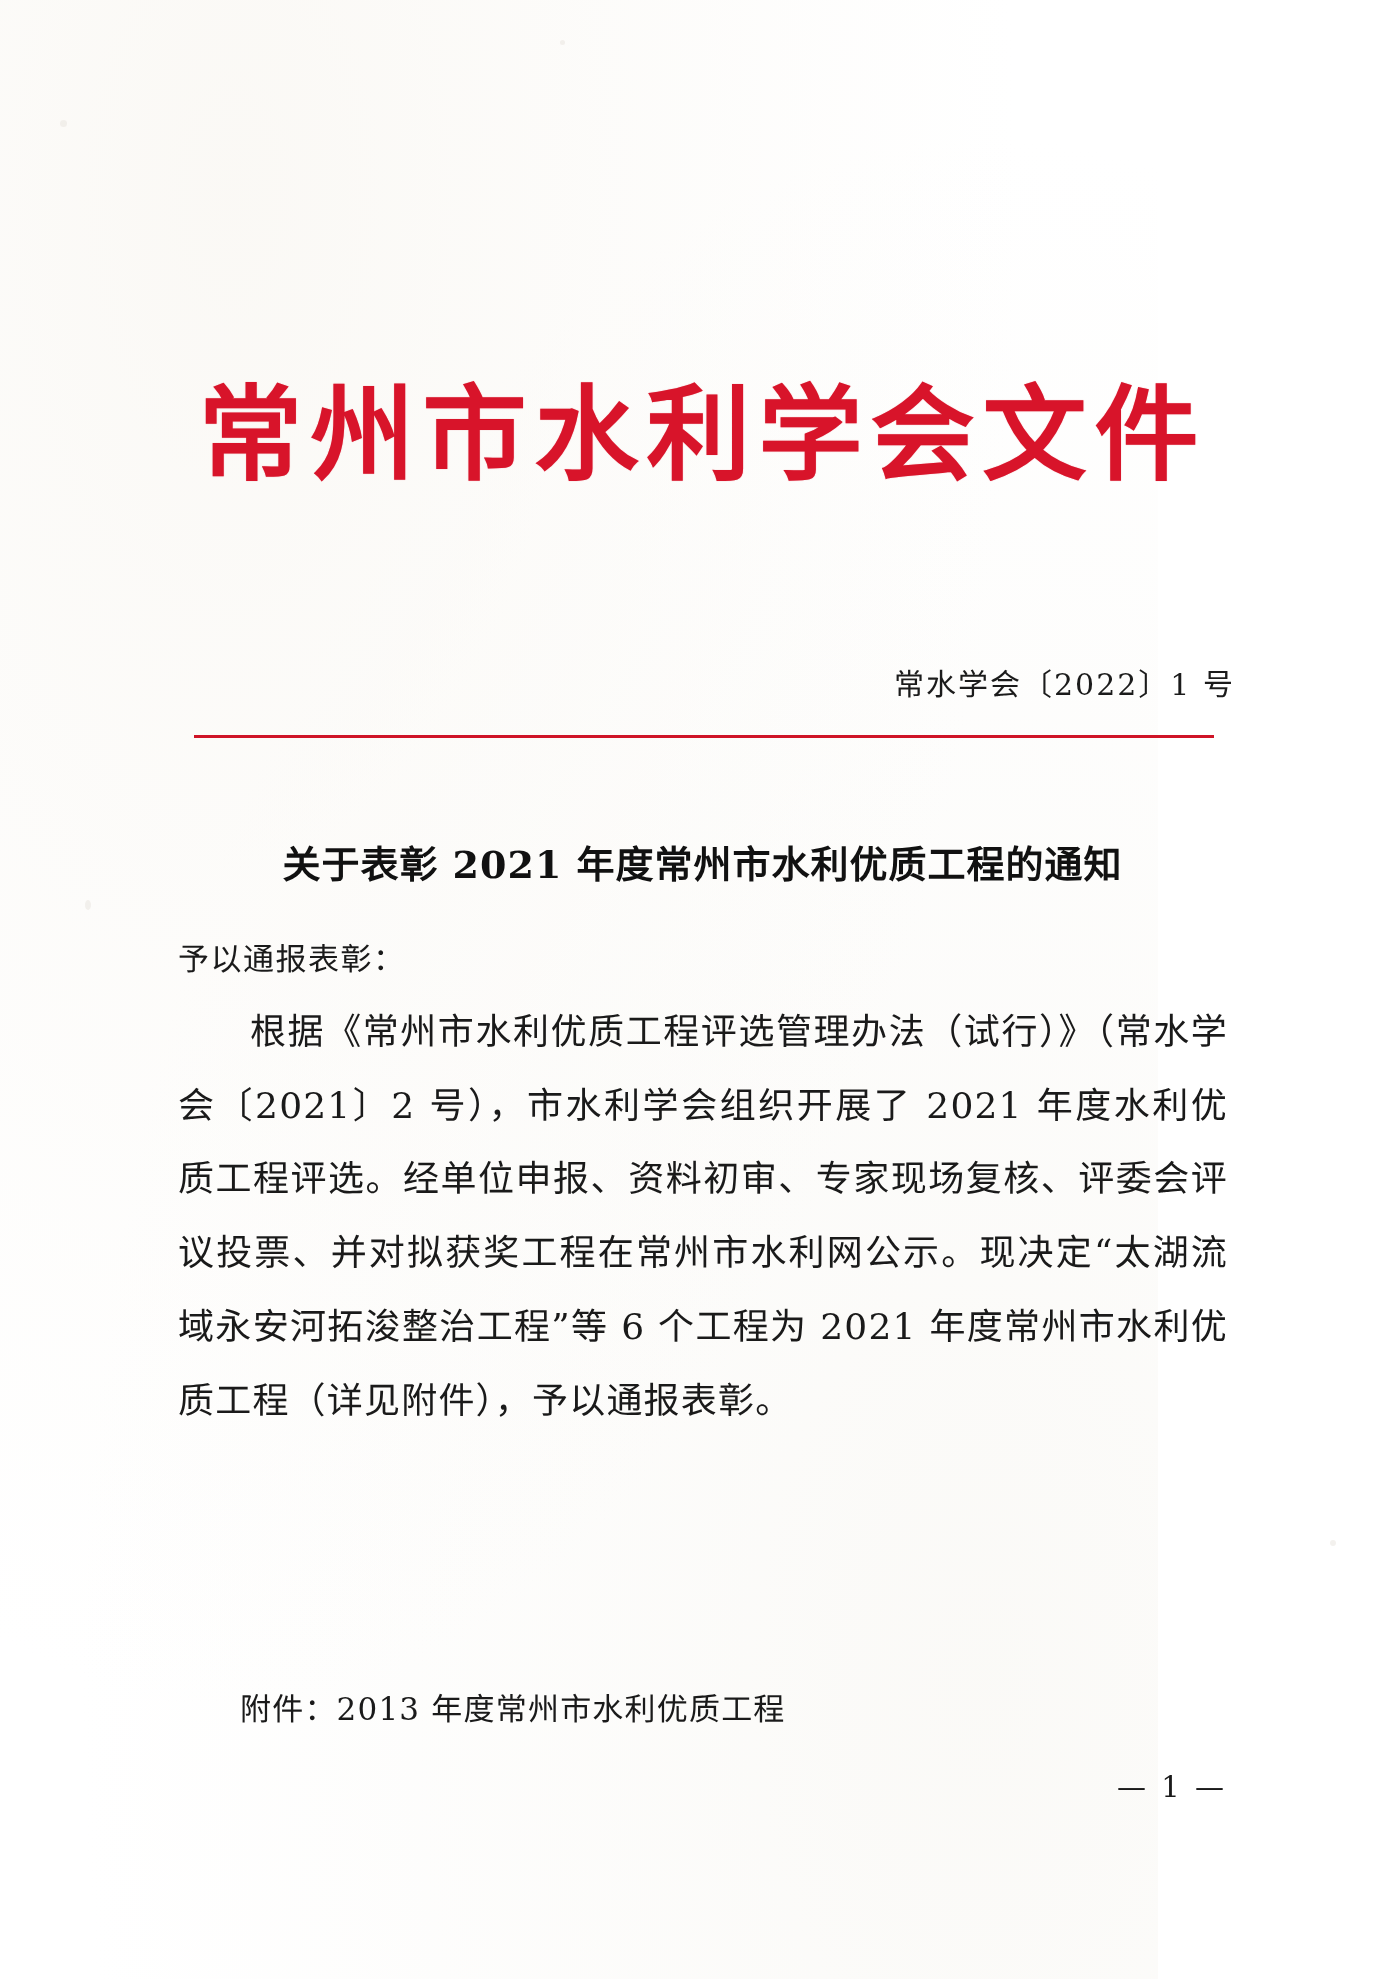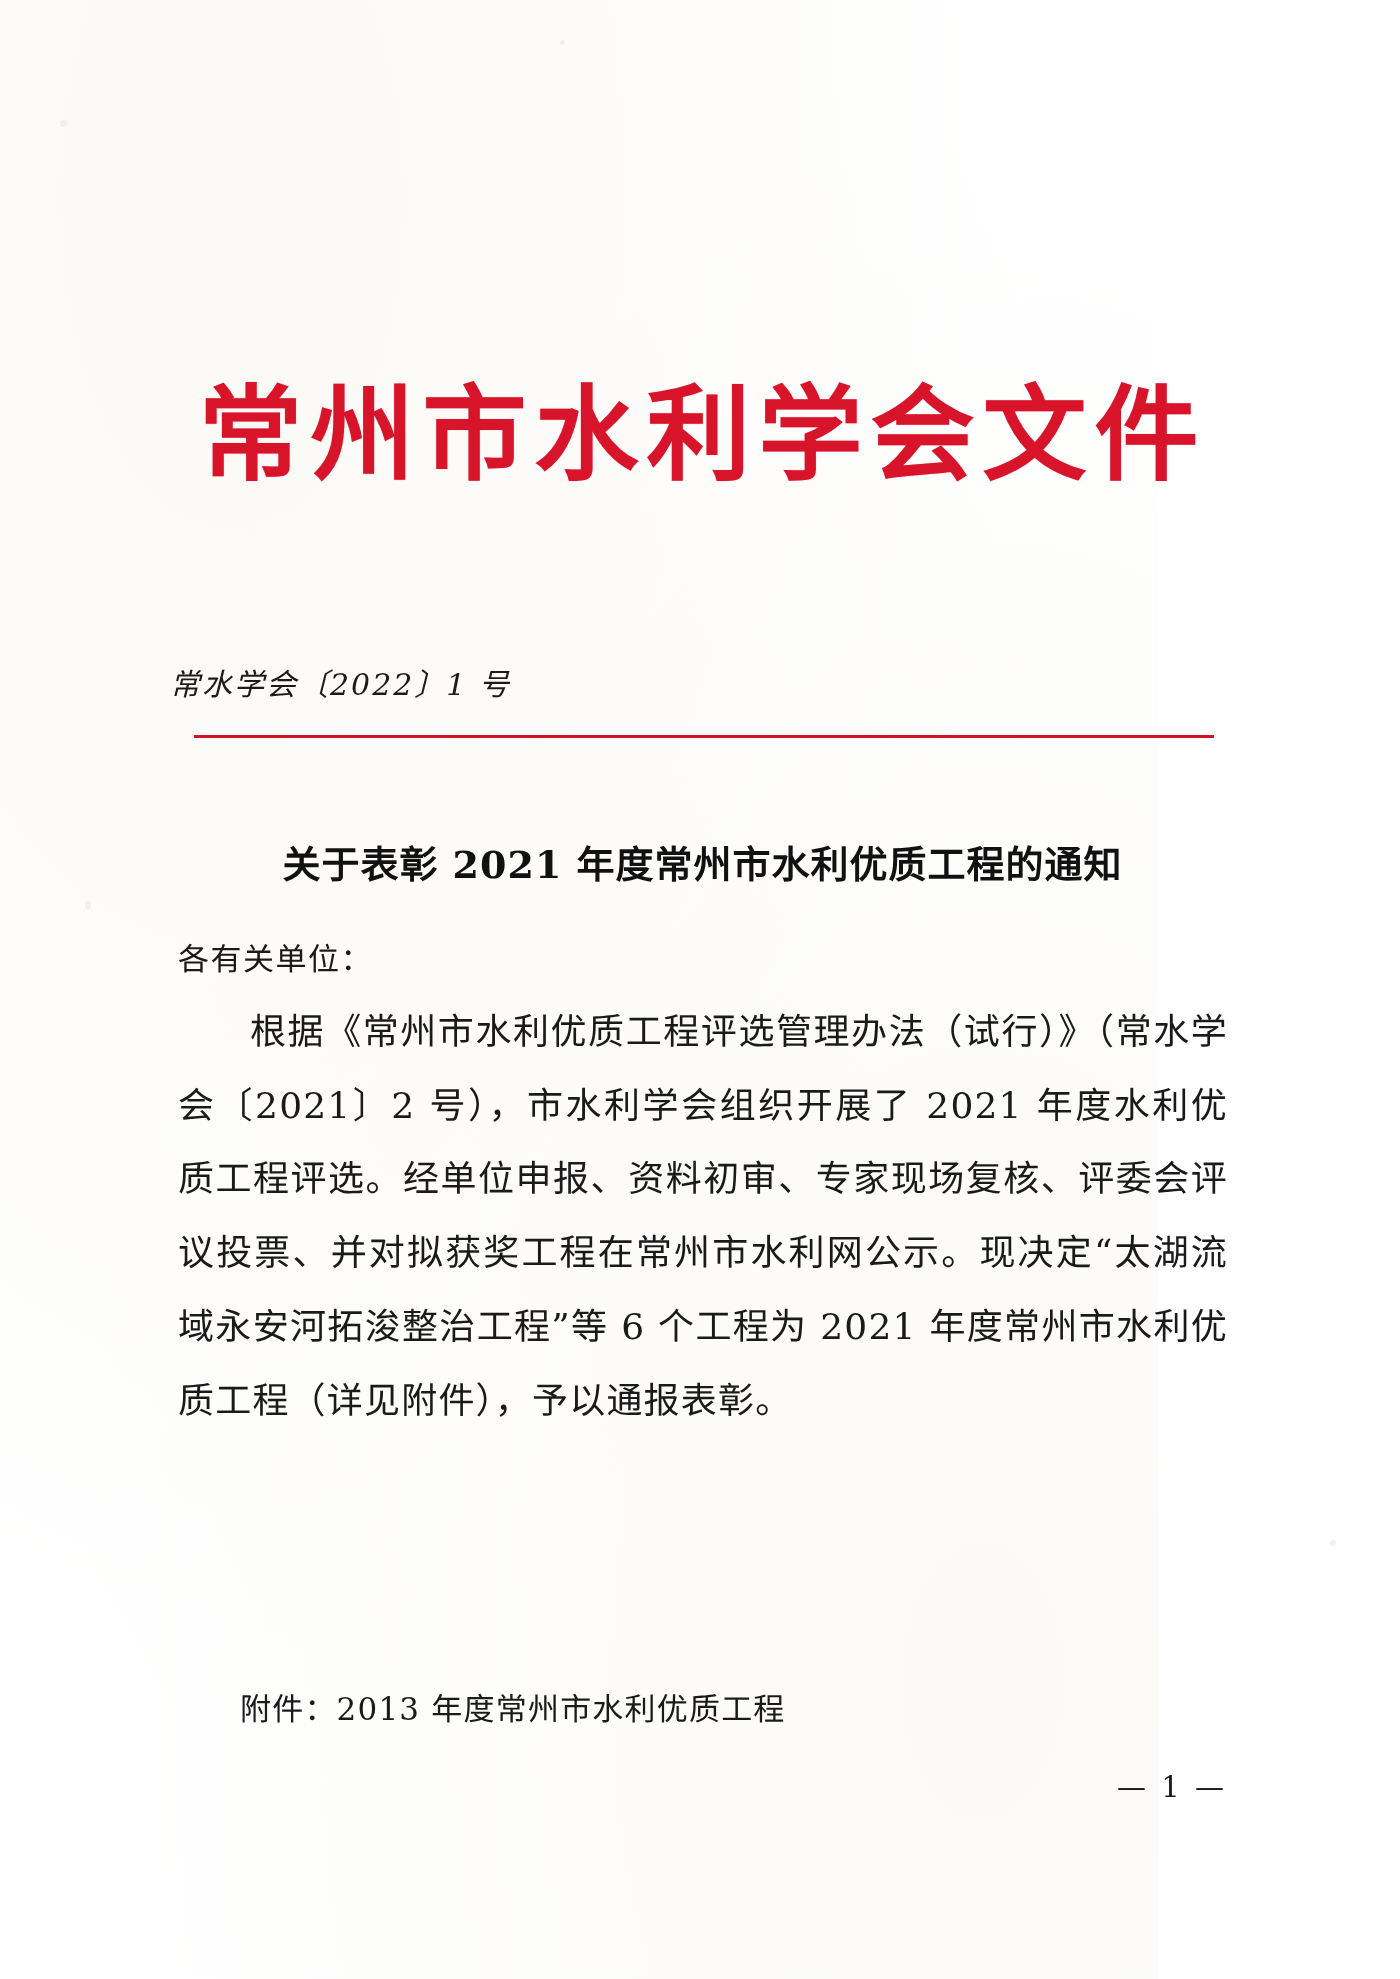--- a/index.html
+++ b/index.html
@@ -56,26 +56,25 @@
     white-space: nowrap;
     text-shadow: 0 0 1px rgba(216,20,42,0.45);
   }
 
   
   .doc-number {
     position: absolute;
     left: 0;
     top: 660px;
     width: 1065px;
-    text-align: left;
+    text-align: right;
     font-size: 30px;
     letter-spacing: 2px;
     color: #1b1b1b;
     font-family: "DejaVu Serif", "Liberation Serif", serif;
-    font-style: italic;
   }
 
   
   .red-rule {
     position: absolute;
     left: 24px;
     top: 735px;
     width: 1020px;
     height: 3px;
     background: #cf1427;
@@ -163,21 +162,21 @@
       <div class="title">常州市水利学会文件</div>
     </div>
 
     <div class="doc-number">常水学会〔2022〕1 号</div>
 
     <div class="red-rule"></div>
 
     <div class="doc-title">关于表彰 2021 年度常州市水利优质工程的通知</div>
 
     <div class="body-block">
-      <p class="salutation">各有关单位：</p>
+      <p class="salutation">予以通报表彰：</p>
       <p class="para">根据《常州市水利优质工程评选管理办法（试行）》（常水学会〔2021〕2 号），市水利学会组织开展了 2021 年度水利优质工程评选。经单位申报、资料初审、专家现场复核、评委会评议投票、并对拟获奖工程在常州市水利网公示。现决定“太湖流域永安河拓浚整治工程”等 6 个工程为 2021 年度常州市水利优质工程（详见附件），予以通报表彰。</p>
     </div>
 
     <div class="attachment-line">附件：2013 年度常州市水利优质工程</div>
 
     <div class="page-number">— 1 —</div>
 
   </div>
 </div>
 

